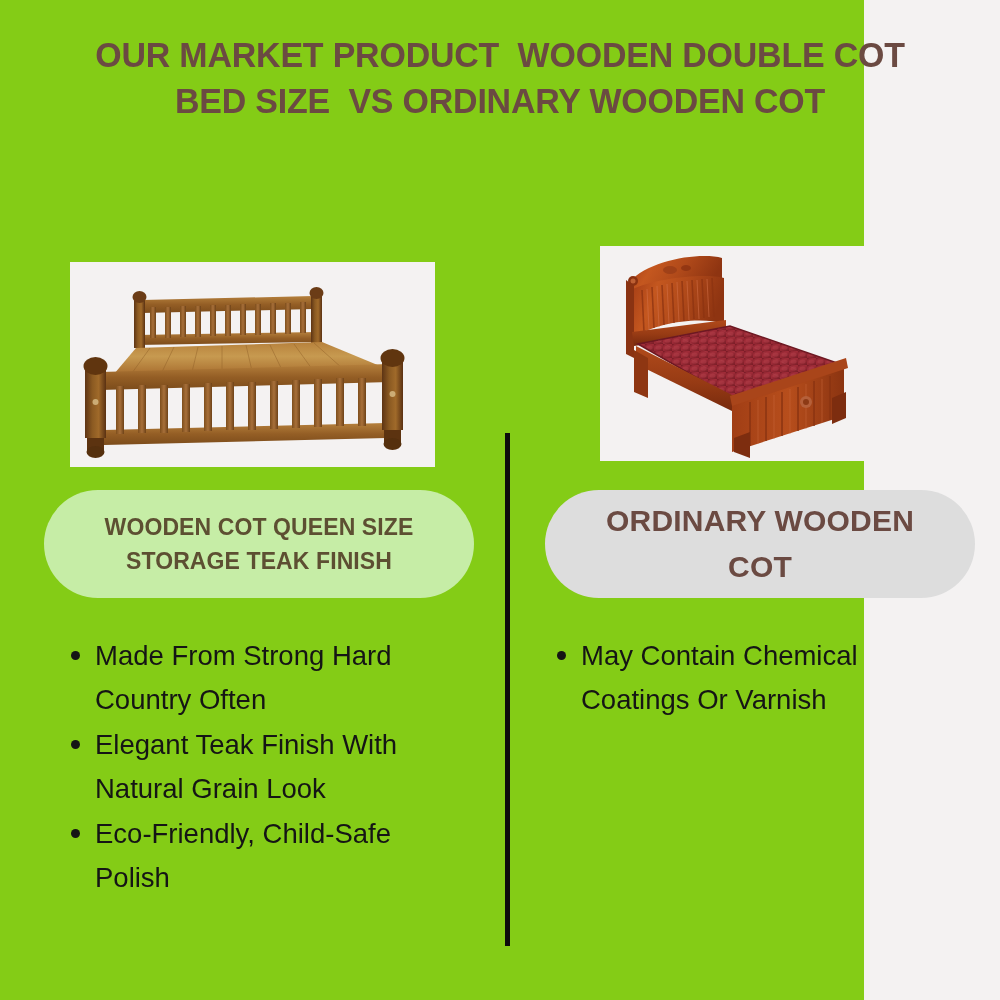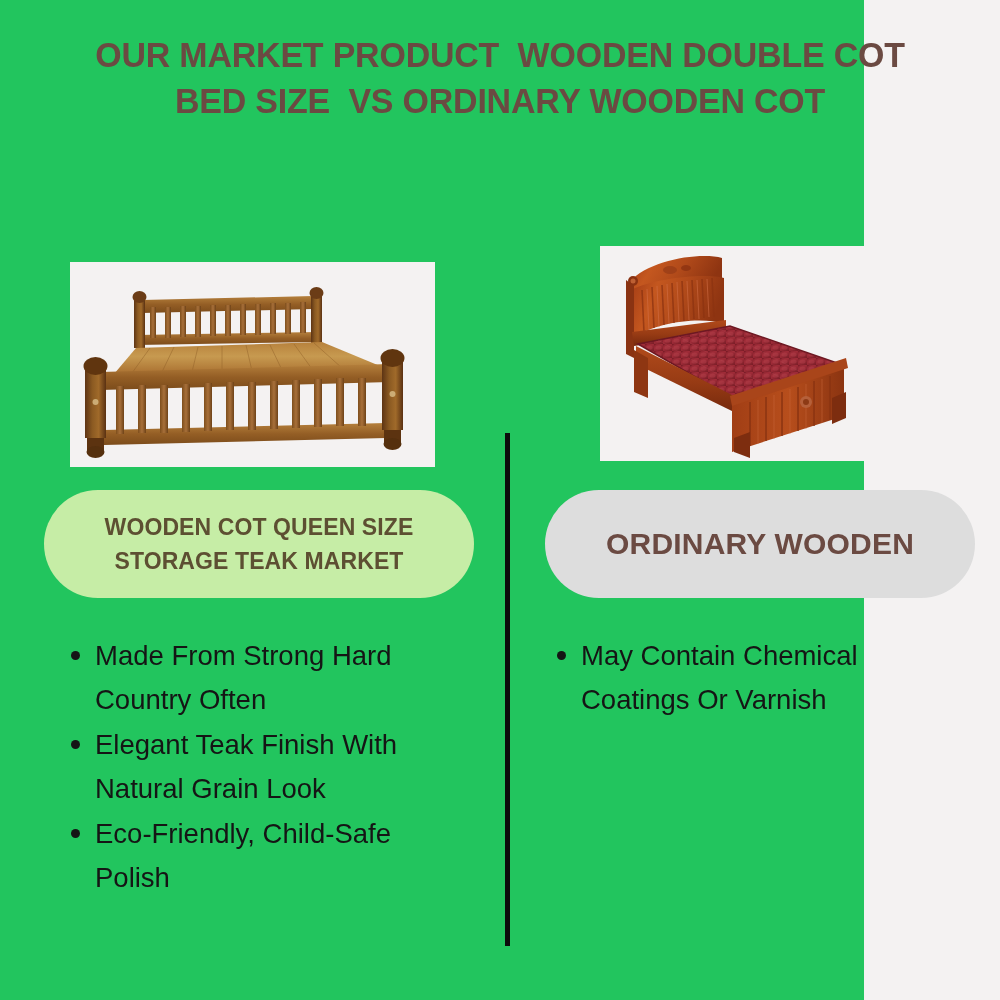--- a/index.html
+++ b/index.html
@@ -7,21 +7,21 @@
   html, body {
     width:1000px; height:1000px;
     background:#f4f2f2;
     font-family:"Liberation Sans", sans-serif;
     overflow:hidden;
   }
 
   #page {
     position:relative;
     width:864px; height:1000px;
-    background:#22c55e;
+    background:#84cc16;
   }
 
   
   #title {
     position:absolute;
     left:0; top:32px;
     width:1000px;
     text-align:center;
     color:#6b4a42;
     font-weight:bold;
@@ -217,21 +217,21 @@
           <rect x="314" y="168" width="17" height="12" fill="#5c3310"></rect>
           <ellipse cx="322.5" cy="182" rx="9" ry="6" fill="#55300e"></ellipse>
           <circle cx="322.5" cy="132" r="3" fill="#d9bf8a" opacity="0.8"></circle>
         </g>
       </svg>
     </div>
 
     <div class="pill" id="pill-left">
       <div>
         <span class="pline">WOODEN COT QUEEN SIZE</span>
-        <span class="pline">STORAGE TEAK MARKET</span>
+        <span class="pline">STORAGE TEAK FINISH</span>
       </div>
     </div>
 
     <ul class="bullets" id="bullets-left">
       <li>
         <span class="dot"></span>
         <span class="btext">Made From Strong Hard Country Often</span>
       </li>
       <li>
         <span class="dot"></span>
@@ -349,20 +349,21 @@
         <circle cx="206" cy="156" r="3" fill="#8d3a15"></circle>
 
         <path d="M134,192 L150,186 L150,212 L134,206 Z" fill="#7d2d0f"></path>
         <path d="M232,152 L246,146 L246,172 L232,178 Z" fill="#7d2d0f"></path>
       </svg>
     </div>
 
     <div class="pill" id="pill-right">
       <div>
         <span class="pline">ORDINARY WOODEN</span>
+        <span class="pline">COT</span>
       </div>
     </div>
 
     <ul class="bullets" id="bullets-right">
       <li>
         <span class="dot"></span>
         <span class="btext">May Contain Chemical Coatings Or Varnish</span>
       </li>
     </ul>
   </div>

